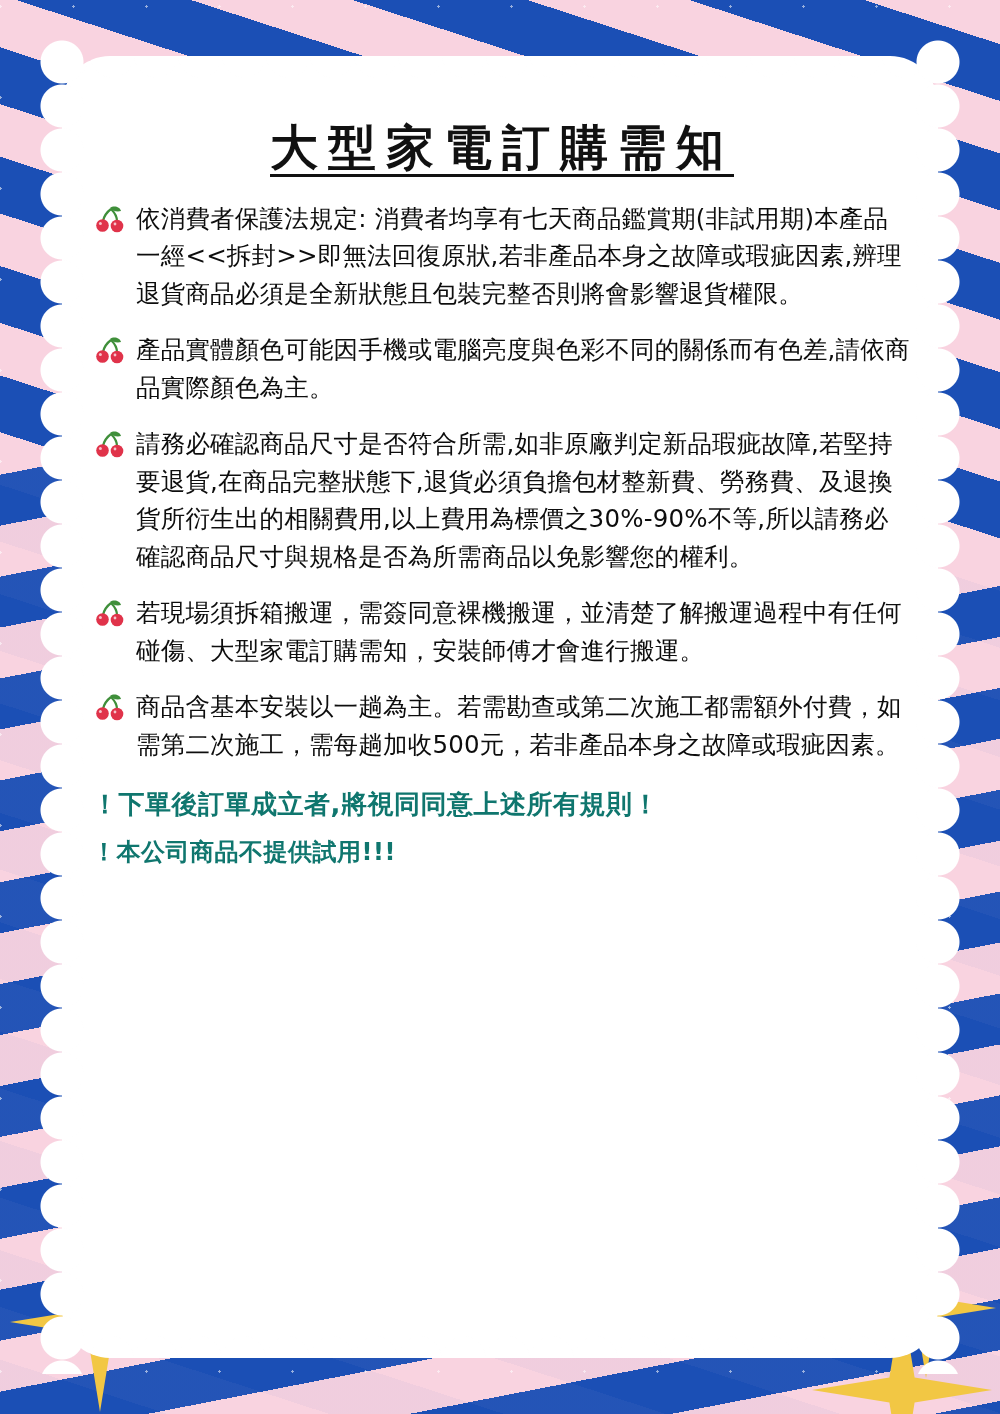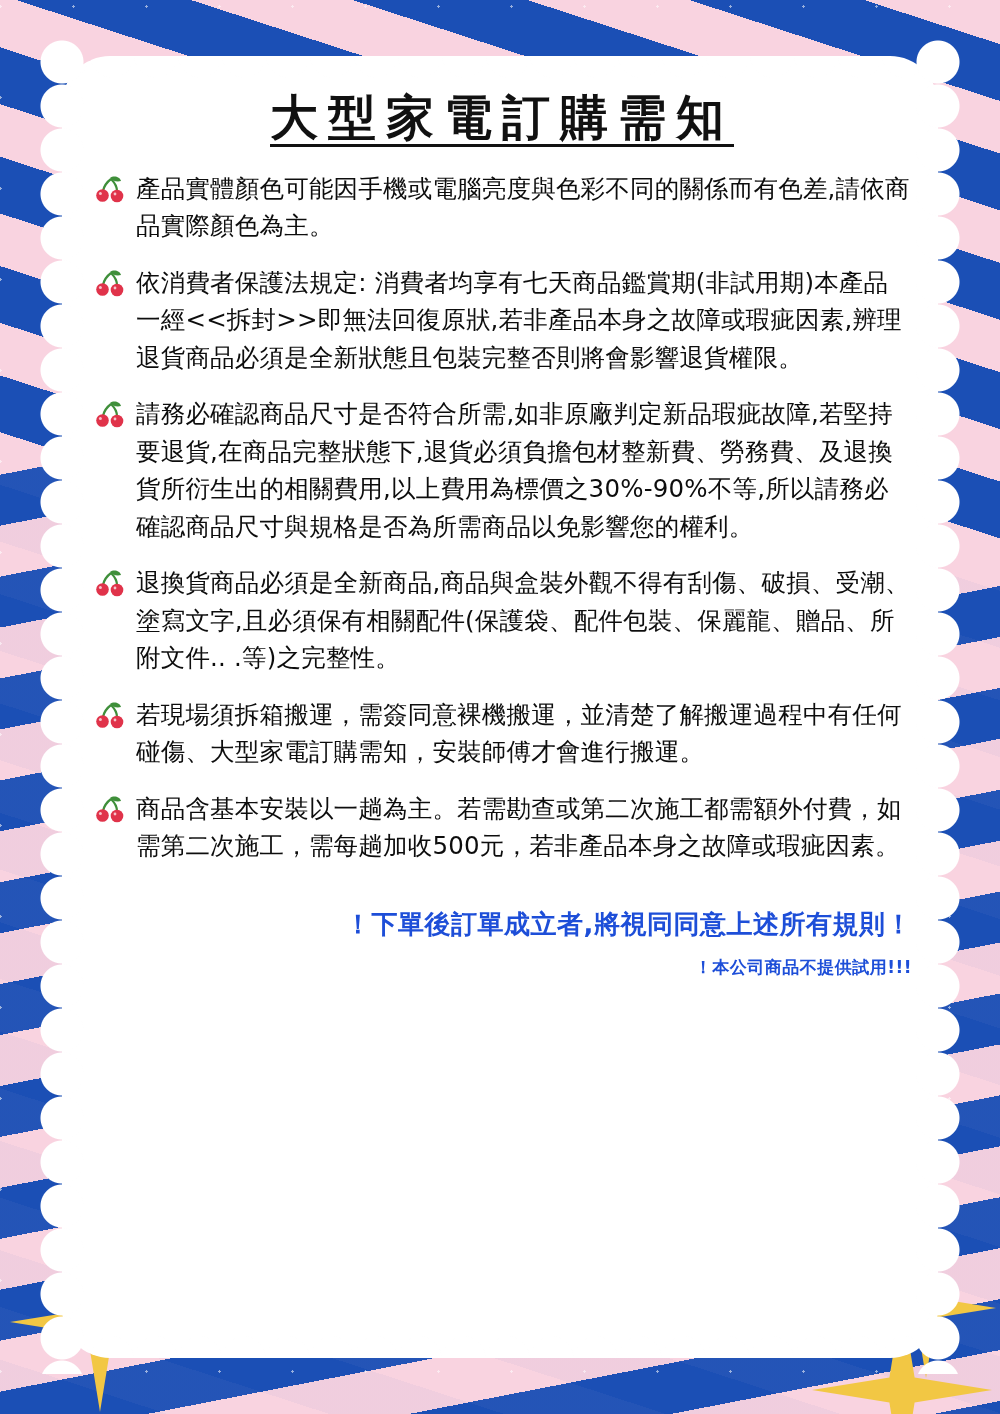--- a/index.html
+++ b/index.html
@@ -120,21 +120,21 @@
     position: absolute;
     color: #f2c744;
     line-height: 0;
   }
   .star svg { display: block; }
 
   
   .content {
     position: absolute;
     left: 92px;
-    top: 64px;
+    top: 94px;
     width: 820px;
     height: 1262px;
   }
 
   .title {
     text-align: center;
     font-size: 48px;
     font-weight: 700;
     letter-spacing: 10px;
     color: #111;
@@ -162,33 +162,33 @@
   }
   .cherry {
     position: absolute;
     left: 2px;
     top: 6px;
     width: 32px;
     height: 28px;
   }
 
   .footer {
-    margin-top: 42px;
-    text-align: right;
+    margin-top: 24px;
+    text-align: left;
     font-weight: 700;
-    color: #1d4ed8;
+    color: #0f766e;
     font-family: "DejaVu Sans", "Liberation Sans", sans-serif;
   }
   .footer .f1 {
     font-size: 26px;
     letter-spacing: .5px;
     margin-bottom: 14px;
   }
   .footer .f2 {
-    font-size: 17px;
+    font-size: 24px;
     letter-spacing: .5px;
   }
 </style>
 </head>
 <body>
 
 <div class="poster">
 
   <div class="stripes"></div>
   <div class="stripes wave2"></div>
@@ -229,67 +229,53 @@
           <svg width="32" height="28" viewBox="0 0 32 28" aria-hidden="true">
             <path d="M17 3 C13 6, 10 10, 9 15" stroke="#3f8f3a" stroke-width="2.2" fill="none"></path>
             <path d="M17 3 C21 7, 23 11, 23 15" stroke="#3f8f3a" stroke-width="2.2" fill="none"></path>
             <path d="M16 2 C20 -1, 26 1, 27 5 C23 6, 18 5, 16 2 Z" fill="#3f8f3a"></path>
             <circle cx="8.5" cy="19.5" r="6.3" fill="#e0334a"></circle>
             <circle cx="23" cy="20" r="6.3" fill="#e0334a"></circle>
             <circle cx="6.4" cy="17.4" r="1.5" fill="#ffffff" opacity=".7"></circle>
             <circle cx="21" cy="18" r="1.4" fill="#ffffff" opacity=".7"></circle>
           </svg>
         </span>
+        <span>依消費者保護法規定: 消費者均享有七天商品鑑賞期(非試用期)本產品一經&lt;&lt;拆封&gt;&gt;即無法回復原狀,若非產品本身之故障或瑕疵因素,辨理退貨商品必須是全新狀態且包裝完整否則將會影響退貨權限。</span>
+      </li>
+
+      <li class="rule">
+        <span class="cherry">
+          <svg width="32" height="28" viewBox="0 0 32 28" aria-hidden="true">
+            <path d="M17 3 C13 6, 10 10, 9 15" stroke="#3f8f3a" stroke-width="2.2" fill="none"></path>
+            <path d="M17 3 C21 7, 23 11, 23 15" stroke="#3f8f3a" stroke-width="2.2" fill="none"></path>
+            <path d="M16 2 C20 -1, 26 1, 27 5 C23 6, 18 5, 16 2 Z" fill="#3f8f3a"></path>
+            <circle cx="8.5" cy="19.5" r="6.3" fill="#e0334a"></circle>
+            <circle cx="23" cy="20" r="6.3" fill="#e0334a"></circle>
+            <circle cx="6.4" cy="17.4" r="1.5" fill="#ffffff" opacity=".7"></circle>
+            <circle cx="21" cy="18" r="1.4" fill="#ffffff" opacity=".7"></circle>
+          </svg>
+        </span>
         <span>產品實體顏色可能因手機或電腦亮度與色彩不同的關係而有色差,請依商品實際顏色為主。</span>
       </li>
 
       <li class="rule">
         <span class="cherry">
           <svg width="32" height="28" viewBox="0 0 32 28" aria-hidden="true">
             <path d="M17 3 C13 6, 10 10, 9 15" stroke="#3f8f3a" stroke-width="2.2" fill="none"></path>
             <path d="M17 3 C21 7, 23 11, 23 15" stroke="#3f8f3a" stroke-width="2.2" fill="none"></path>
             <path d="M16 2 C20 -1, 26 1, 27 5 C23 6, 18 5, 16 2 Z" fill="#3f8f3a"></path>
             <circle cx="8.5" cy="19.5" r="6.3" fill="#e0334a"></circle>
             <circle cx="23" cy="20" r="6.3" fill="#e0334a"></circle>
             <circle cx="6.4" cy="17.4" r="1.5" fill="#ffffff" opacity=".7"></circle>
             <circle cx="21" cy="18" r="1.4" fill="#ffffff" opacity=".7"></circle>
           </svg>
         </span>
-        <span>依消費者保護法規定: 消費者均享有七天商品鑑賞期(非試用期)本產品一經&lt;&lt;拆封&gt;&gt;即無法回復原狀,若非產品本身之故障或瑕疵因素,辨理退貨商品必須是全新狀態且包裝完整否則將會影響退貨權限。</span>
-      </li>
-
-      <li class="rule">
-        <span class="cherry">
-          <svg width="32" height="28" viewBox="0 0 32 28" aria-hidden="true">
-            <path d="M17 3 C13 6, 10 10, 9 15" stroke="#3f8f3a" stroke-width="2.2" fill="none"></path>
-            <path d="M17 3 C21 7, 23 11, 23 15" stroke="#3f8f3a" stroke-width="2.2" fill="none"></path>
-            <path d="M16 2 C20 -1, 26 1, 27 5 C23 6, 18 5, 16 2 Z" fill="#3f8f3a"></path>
-            <circle cx="8.5" cy="19.5" r="6.3" fill="#e0334a"></circle>
-            <circle cx="23" cy="20" r="6.3" fill="#e0334a"></circle>
-            <circle cx="6.4" cy="17.4" r="1.5" fill="#ffffff" opacity=".7"></circle>
-            <circle cx="21" cy="18" r="1.4" fill="#ffffff" opacity=".7"></circle>
-          </svg>
-        </span>
         <span>請務必確認商品尺寸是否符合所需,如非原廠判定新品瑕疵故障,若堅持要退貨,在商品完整狀態下,退貨必須負擔包材整新費、勞務費、及退換貨所衍生出的相關費用,以上費用為標價之30%-90%不等,所以請務必確認商品尺寸與規格是否為所需商品以免影響您的權利。</span>
       </li>
 
-      <li class="rule">
-        <span class="cherry">
-          <svg width="32" height="28" viewBox="0 0 32 28" aria-hidden="true">
-            <path d="M17 3 C13 6, 10 10, 9 15" stroke="#3f8f3a" stroke-width="2.2" fill="none"></path>
-            <path d="M17 3 C21 7, 23 11, 23 15" stroke="#3f8f3a" stroke-width="2.2" fill="none"></path>
-            <path d="M16 2 C20 -1, 26 1, 27 5 C23 6, 18 5, 16 2 Z" fill="#3f8f3a"></path>
-            <circle cx="8.5" cy="19.5" r="6.3" fill="#e0334a"></circle>
-            <circle cx="23" cy="20" r="6.3" fill="#e0334a"></circle>
-            <circle cx="6.4" cy="17.4" r="1.5" fill="#ffffff" opacity=".7"></circle>
-            <circle cx="21" cy="18" r="1.4" fill="#ffffff" opacity=".7"></circle>
-          </svg>
-        </span>
-        <span>退換貨商品必須是全新商品,商品與盒裝外觀不得有刮傷、破損、受潮、塗寫文字,且必須保有相關配件(保護袋、配件包裝、保麗龍、贈品、所附文件.. .等)之完整性。</span>
-      </li>
 
       <li class="rule">
         <span class="cherry">
           <svg width="32" height="28" viewBox="0 0 32 28" aria-hidden="true">
             <path d="M17 3 C13 6, 10 10, 9 15" stroke="#3f8f3a" stroke-width="2.2" fill="none"></path>
             <path d="M17 3 C21 7, 23 11, 23 15" stroke="#3f8f3a" stroke-width="2.2" fill="none"></path>
             <path d="M16 2 C20 -1, 26 1, 27 5 C23 6, 18 5, 16 2 Z" fill="#3f8f3a"></path>
             <circle cx="8.5" cy="19.5" r="6.3" fill="#e0334a"></circle>
             <circle cx="23" cy="20" r="6.3" fill="#e0334a"></circle>
             <circle cx="6.4" cy="17.4" r="1.5" fill="#ffffff" opacity=".7"></circle>

